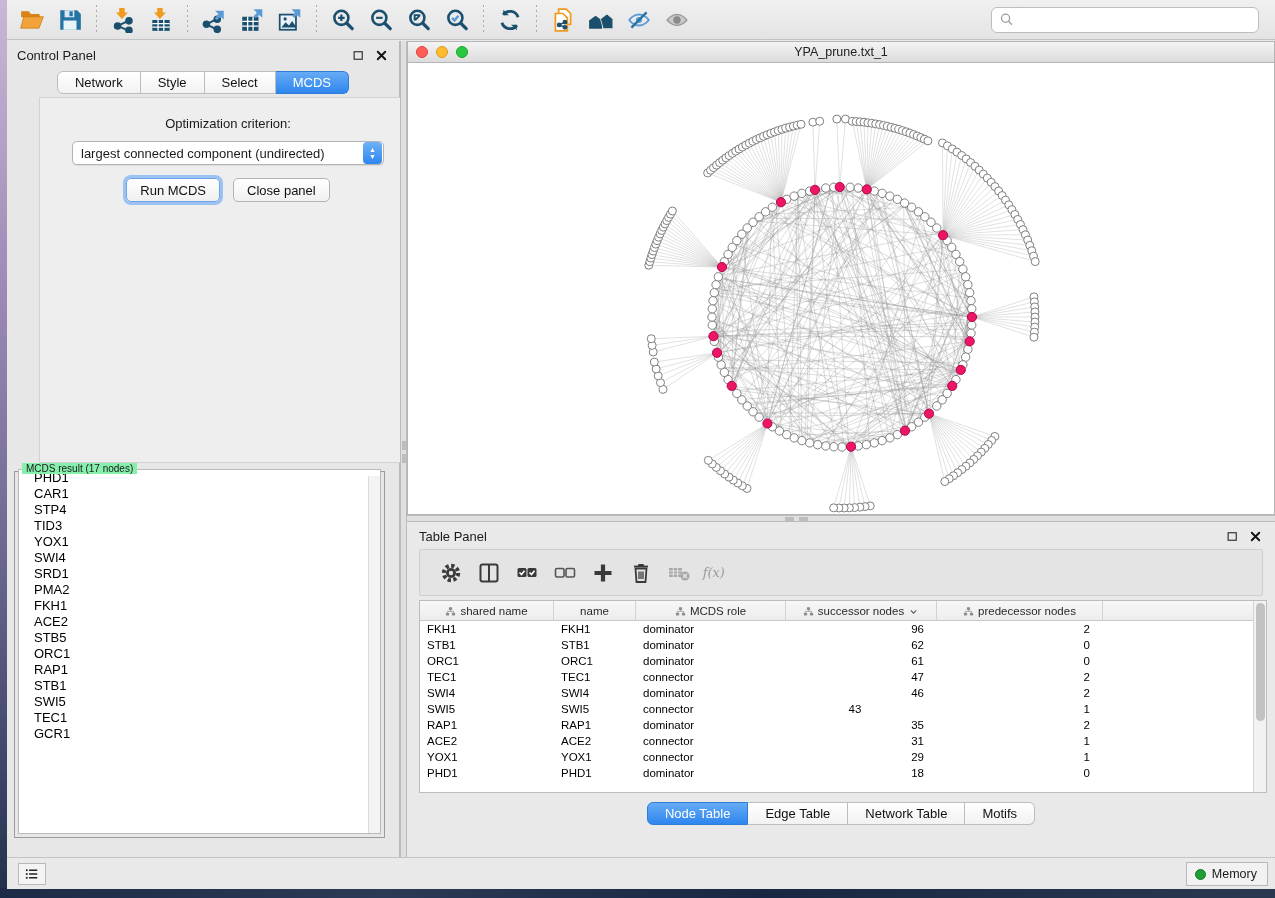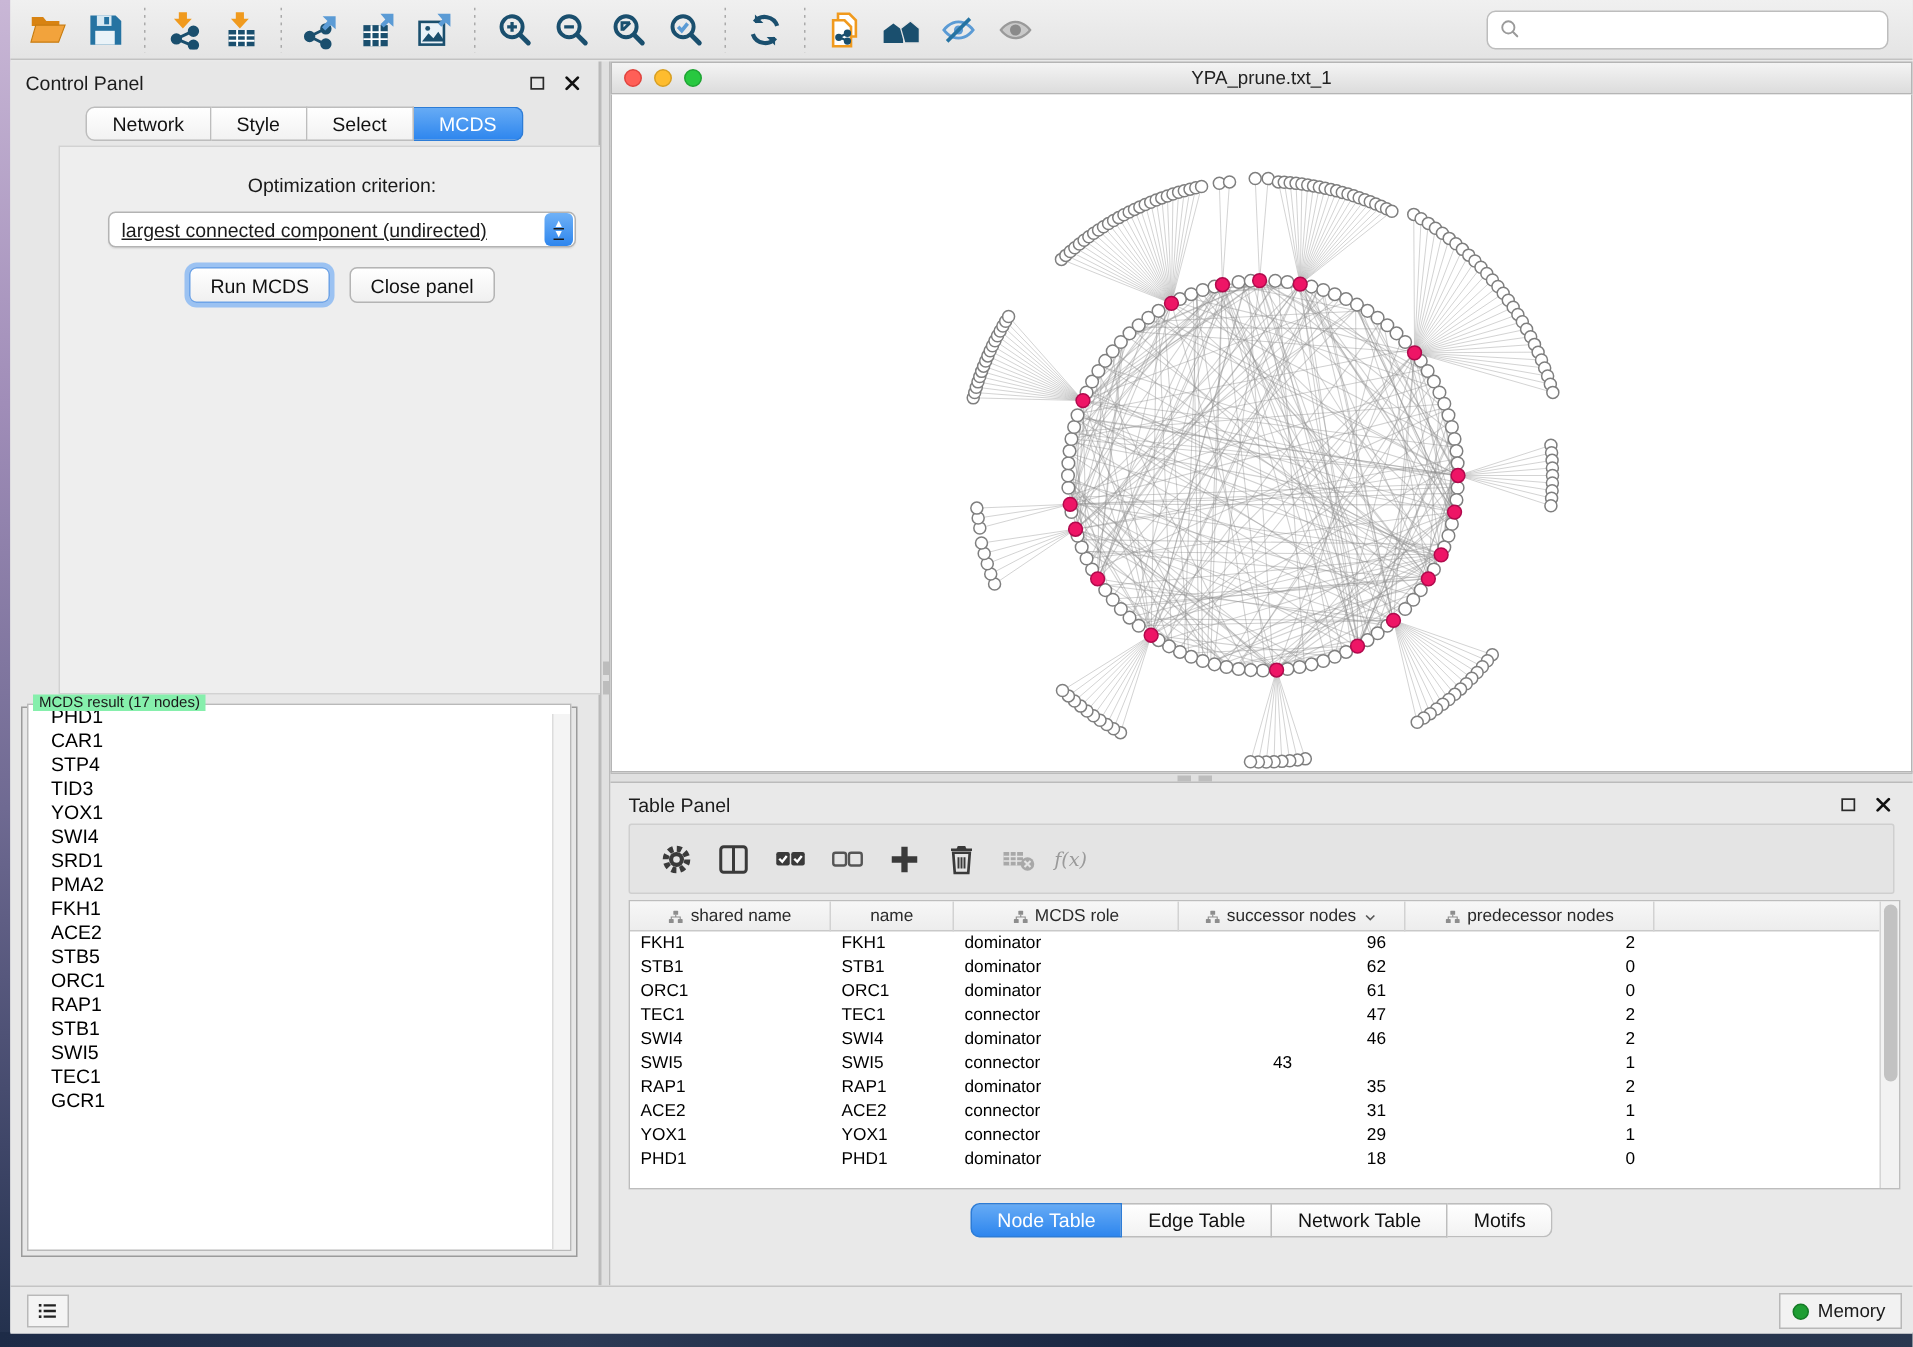--- a/index.html
+++ b/index.html
@@ -41,21 +41,21 @@
     border:1px solid #bdbdbd; border-left:none; font-size:13px; display:flex; align-items:center;
     cursor:pointer; color:#111; }
   .seg-tab:first-child { border-left:1px solid #bdbdbd; border-radius:6px 0 0 6px; }
   .seg-tab:last-child { border-radius:0 6px 6px 0; }
   .seg-tab.active { background:linear-gradient(#66abf5,#2e86ee); color:#fff; border-color:#2d7cd6; }
   .cp-inner { position:absolute; left:7px; top:56px; width:378px; height:366px;
     background:#eeeeee; border:1px solid #d2d2d2;margin-left:25px; }
   .opt-label { text-align:center; margin-top:18px; font-size:13px; }
   .dropdown { margin:10px auto 0; width:312px; height:24px; background:#fff;
     border:1px solid #b3b3b3; border-radius:5px; display:flex; align-items:center; cursor:pointer;
-    box-shadow:0 1px 1px rgba(0,0,0,.08);text-decoration:underline; }
+    box-shadow:0 1px 1px rgba(0,0,0,.08); }
   .dropdown .dd-text { flex:1; padding-left:8px; font-size:13px; white-space:nowrap; overflow:hidden; }
   .dd-stepper { width:19px; height:22px; margin-right:1px; border-radius:4px;
     background:linear-gradient(#6fb1f7,#2e86ee); display:flex; flex-direction:column;
     align-items:center; justify-content:center; gap:1px; }
   .dd-stepper span { color:#fff; font-size:7px; line-height:6px; }
   .btn-row { display:flex; justify-content:center; gap:13px; margin-top:13px; }
   .mac-btn { height:24px; padding:0 13px; background:linear-gradient(#ffffff,#f0f0f0);
     border:1px solid #b4b4b4; border-radius:5px; font-size:13px; cursor:pointer;
     font-family:"Liberation Sans",sans-serif; color:#111; }
   .mac-btn.focused { box-shadow:0 0 0 3px rgba(110,170,245,.65); border-color:#6ea4e8; }

